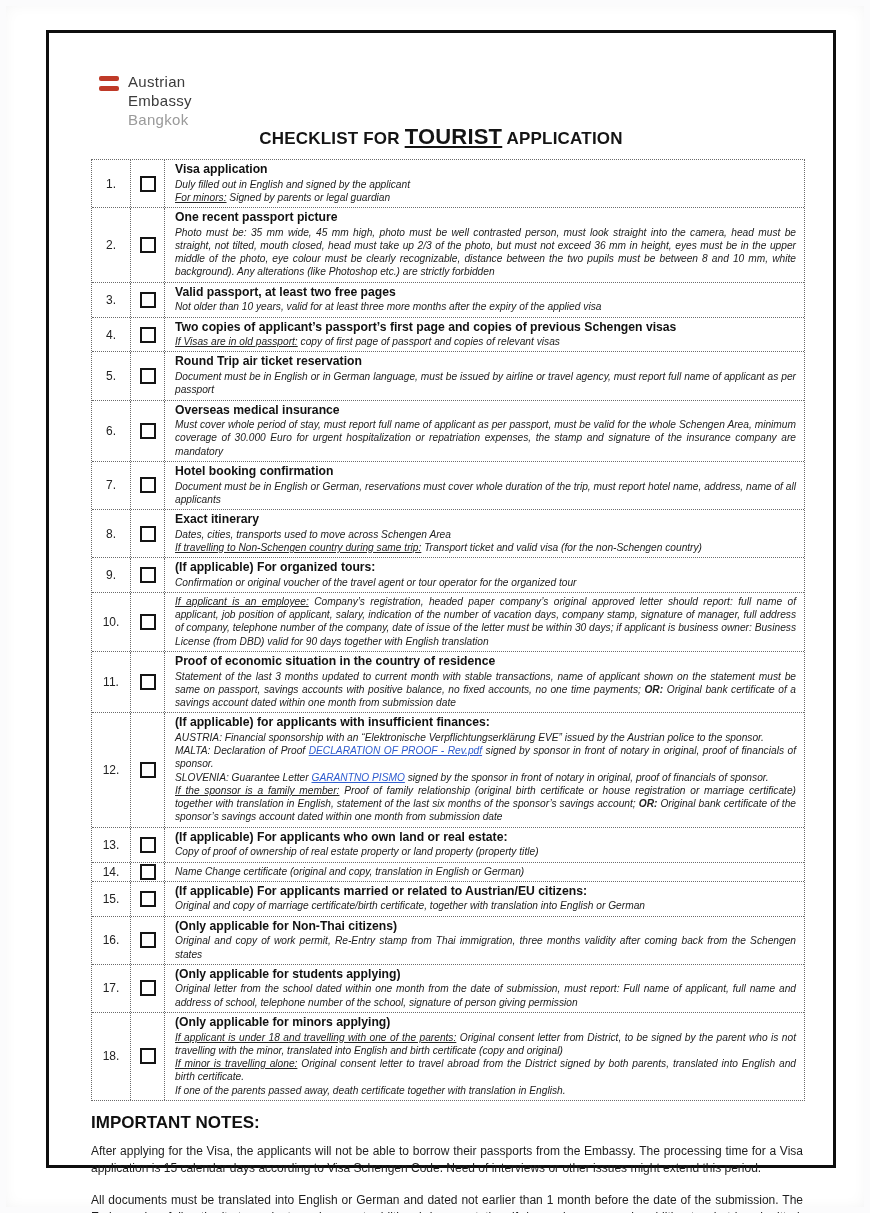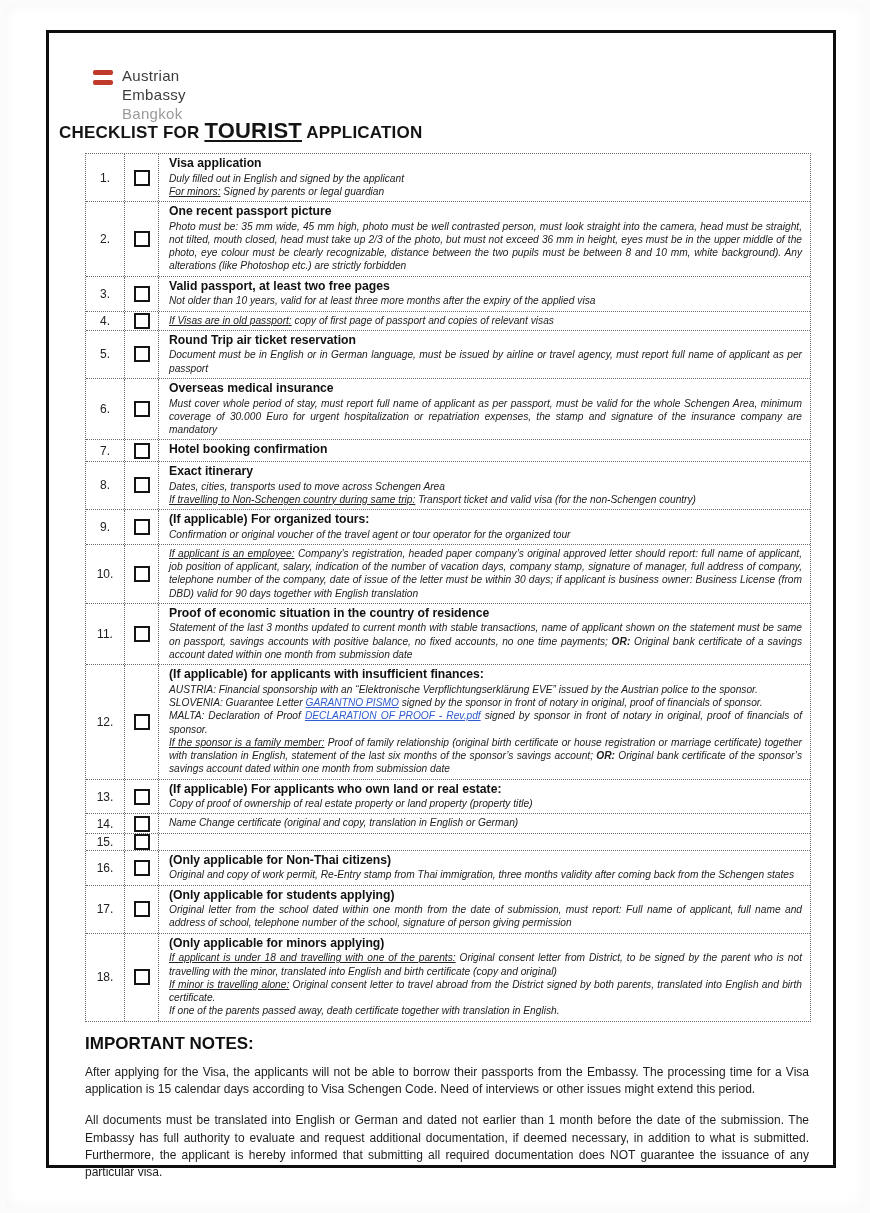--- a/index.html
+++ b/index.html
@@ -7,32 +7,32 @@
     width:870px;height:1213px;position:relative;
     font-family:"Liberation Sans",sans-serif;color:#1b1b1b;
   }
   .photo-bg{
     position:absolute;inset:0;background:#ffffff;
     box-shadow:inset 0 0 0 6px #fbfbfc, inset 0 0 18px rgba(0,0,0,.08);
   }
   .page{
     position:absolute;left:46px;top:30px;width:790px;height:1138px;
     border:3px solid #0e0e0e;background:#ffffff;box-sizing:border-box;
-    padding:10px;
+    padding:16px;
   }
   
   .header{position:relative;height:102px;}
   .logo{position:absolute;left:34px;top:24px;display:flex;gap:9px;}
   .flag{width:20px;height:15px;margin-top:3px;display:flex;flex-direction:column;justify-content:space-between;}
   .flag .bar{height:5px;border-radius:2px;background:#bf3a28;}
   .flag .bar.mid{background:transparent;height:3px;}
   .logo-text{line-height:1.25;font-size:15px;letter-spacing:.3px;color:#3c3c3c;}
   .logo-text .l3{color:#9a9a9a;}
   .doc-title{
-    position:absolute;left:0;right:0;top:88px;text-align:left;
+    position:absolute;left:0;right:0;top:88px;text-align:center;
     font-weight:bold;font-size:17px;letter-spacing:.2px;color:#141414;
     transform:translateY(-50%);
   }
   .doc-title .emph{font-size:22px;text-decoration:underline;}
   
   .table{
     margin:8px 12px 0 26px;
     border:1px dotted #6a6a6a;
   }
   .row{display:flex;border-bottom:1px dotted #6a6a6a;}
@@ -121,20 +121,21 @@
           <div class="row-title">Valid passport, at least two free pages</div>
           <div class="desc-line"><span class="seg-i">Not older than 10 years, valid for at least three more months after the expiry of the applied visa</span></div>
         </div>
       </div>
       <div class="row">
         <div class="cell-num">4.</div>
         <div class="cell-check">
           <span class="checkbox"></span>
         </div>
         <div class="cell-content">
+          <div class="row-title">Two copies of applicant’s passport’s first page and copies of previous Schengen visas</div>
           <div class="desc-line"><span class="seg-iu">If Visas are in old passport:</span><span class="seg-i"> copy of first page of passport and copies of relevant visas</span></div>
         </div>
       </div>
       <div class="row">
         <div class="cell-num">5.</div>
         <div class="cell-check">
           <span class="checkbox"></span>
         </div>
         <div class="cell-content">
           <div class="row-title">Round Trip air ticket reservation</div>
@@ -151,20 +152,21 @@
           <div class="desc-line"><span class="seg-i">Must cover whole period of stay, must report full name of applicant as per passport, must be valid for the whole Schengen Area, minimum coverage of 30.000 Euro for urgent hospitalization or repatriation expenses, the stamp and signature of the insurance company are mandatory</span></div>
         </div>
       </div>
       <div class="row">
         <div class="cell-num">7.</div>
         <div class="cell-check">
           <span class="checkbox"></span>
         </div>
         <div class="cell-content">
           <div class="row-title">Hotel booking confirmation</div>
+          <div class="desc-line"><span class="seg-i">Document must be in English or German, reservations must cover whole duration of the trip, must report hotel name, address, name of all applicants</span></div>
         </div>
       </div>
       <div class="row">
         <div class="cell-num">8.</div>
         <div class="cell-check">
           <span class="checkbox"></span>
         </div>
         <div class="cell-content">
           <div class="row-title">Exact itinerary</div>
           <div class="desc-line"><span class="seg-i">Dates, cities, transports used to move across Schengen Area</span></div>
@@ -201,22 +203,22 @@
         </div>
       </div>
       <div class="row">
         <div class="cell-num">12.</div>
         <div class="cell-check">
           <span class="checkbox"></span>
         </div>
         <div class="cell-content">
           <div class="row-title">(If applicable) for applicants with insufficient finances:</div>
           <div class="desc-line"><span class="seg-i">AUSTRIA: Financial sponsorship with an “Elektronische Verpflichtungserklärung EVE” issued by the Austrian police to the sponsor.</span></div>
+          <div class="desc-line"><span class="seg-i">MALTA: Declaration of Proof </span><span class="seg-link">DECLARATION OF PROOF - Rev.pdf</span><span class="seg-i"> signed by sponsor in front of notary in original, proof of financials of sponsor.</span></div>
           <div class="desc-line"><span class="seg-i">SLOVENIA: Guarantee Letter </span><span class="seg-link">GARANTNO PISMO</span><span class="seg-i"> signed by the sponsor in front of notary in original, proof of financials of sponsor.</span></div>
-          <div class="desc-line"><span class="seg-i">MALTA: Declaration of Proof </span><span class="seg-link">DECLARATION OF PROOF - Rev.pdf</span><span class="seg-i"> signed by sponsor in front of notary in original, proof of financials of sponsor.</span></div>
           <div class="desc-line"><span class="seg-iu">If the sponsor is a family member:</span><span class="seg-i"> Proof of family relationship (original birth certificate or house registration or marriage certificate) together with translation in English, statement of the last six months of the sponsor’s savings account; </span><span class="seg-bi">OR:</span><span class="seg-i"> Original bank certificate of the sponsor’s savings account dated within one month from submission date</span></div>
         </div>
       </div>
       <div class="row">
         <div class="cell-num">13.</div>
         <div class="cell-check">
           <span class="checkbox"></span>
         </div>
         <div class="cell-content">
           <div class="row-title">(If applicable) For applicants who own land or real estate:</div>
@@ -229,20 +231,24 @@
           <span class="checkbox"></span>
         </div>
         <div class="cell-content">
           <div class="desc-line"><span class="seg-i">Name Change certificate (original and copy, translation in English or German)</span></div>
         </div>
       </div>
       <div class="row">
         <div class="cell-num">15.</div>
         <div class="cell-check">
           <span class="checkbox"></span>
+        </div>
+        <div class="cell-content">
+          <div class="row-title">(If applicable) For applicants married or related to Austrian/EU citizens:</div>
+          <div class="desc-line"><span class="seg-i">Original and copy of marriage certificate/birth certificate, together with translation into English or German</span></div>
         </div>
       </div>
       <div class="row">
         <div class="cell-num">16.</div>
         <div class="cell-check">
           <span class="checkbox"></span>
         </div>
         <div class="cell-content">
           <div class="row-title">(Only applicable for Non-Thai citizens)</div>
           <div class="desc-line"><span class="seg-i">Original and copy of work permit, Re-Entry stamp from Thai immigration, three months validity after coming back from the Schengen states</span></div>

